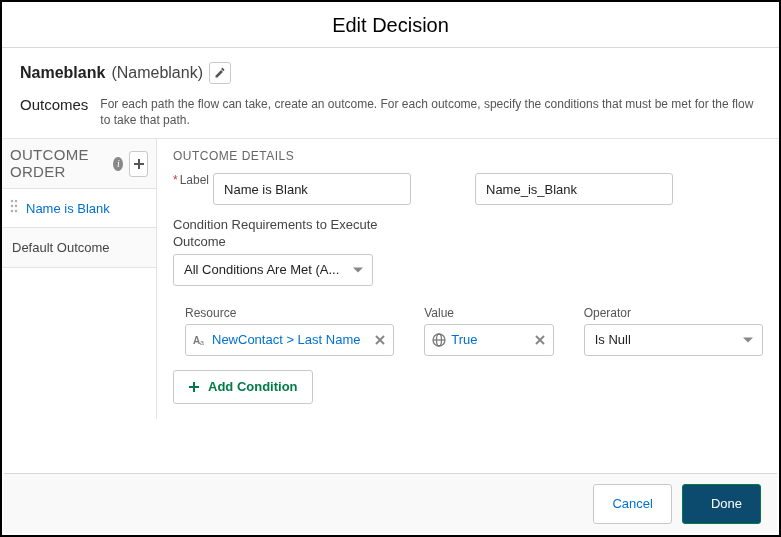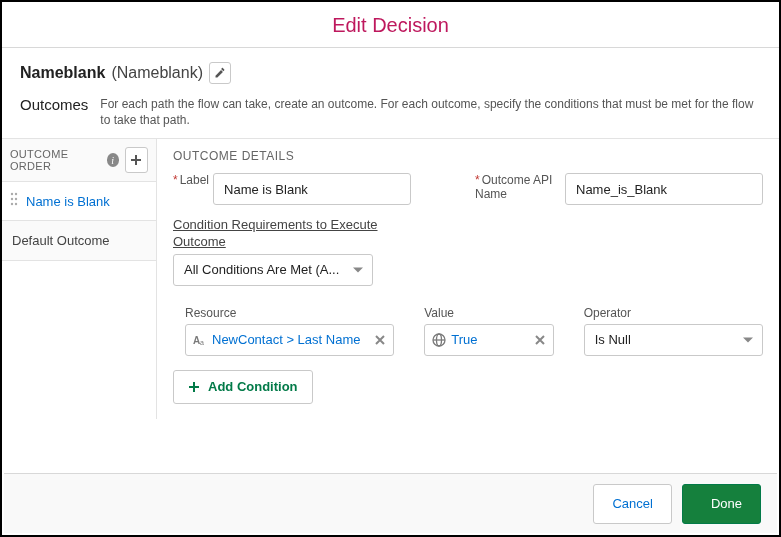--- a/index.html
+++ b/index.html
@@ -1,46 +1,46 @@
 <!DOCTYPE html>
 <html><head>
 <meta charset="utf-8">
 <style>
   * { box-sizing: border-box; margin: 0; padding: 0; font-family: -apple-system, BlinkMacSystemFont, "Segoe UI", Arial, sans-serif; }
   body { width: 781px; height: 537px; background: #fff; border: 2px solid #000; position: relative; overflow: hidden; }
   .header { text-align: center; padding: 12px 0 10px; border-bottom: 1px solid #d8d8d8; }
-  .header h1 { font-size: 20px; font-weight: 400; color: #be185d; }
+  .header h1 { font-size: 20px; font-weight: 400; color: #000000; }
   .name-row { padding: 14px 18px 8px; font-size: 16px; display: flex; align-items: center; gap: 6px; }
   .name-row .bold { font-weight: 700; color: #222; }
   .name-row .api { color: #444; }
   .edit-btn { width: 22px; height: 22px; border: 1px solid #c9c9c9; border-radius: 3px; display: inline-flex; align-items: center; justify-content: center; background: #fff; cursor: pointer; }
   .edit-btn svg { width: 12px; height: 12px; fill: #555; }
   .outcomes-row { padding: 4px 18px 10px; display: flex; gap: 12px; align-items: flex-start; }
   .outcomes-row .lbl { font-size: 15px; color: #222; font-weight: 400; flex-shrink: 0; }
   .outcomes-row .desc { font-size: 12px; color: #555; line-height: 1.35; }
   .body { display: flex; border-top: 1px solid #e3e3e3; height: 281px; }
   .sidebar { width: 155px; border-right: 1px solid #e3e3e3; display: flex; flex-direction: column; }
   .order-hdr { display: flex; align-items: center; gap: 6px; padding: 8px 8px; border-bottom: 1px solid #e3e3e3; background: #fafafa; }
-  .order-hdr .txt { font-size: 11px; color: #666; line-height: 1.1; letter-spacing: 0.3px; }
+  .order-hdr .txt { font-size: 15px; color: #666; line-height: 1.1; letter-spacing: 0.3px; }
   .info-dot { width: 14px; height: 14px; border-radius: 50%; background: #888; color: #fff; font-size: 10px; display: inline-flex; align-items: center; justify-content: center; font-style: italic; font-family: Georgia, serif; }
   .add-btn { width: 26px; height: 26px; border: 1px solid #c9c9c9; border-radius: 3px; background: #fff; display: inline-flex; align-items: center; justify-content: center; cursor: pointer; }
   .add-btn svg { width: 12px; height: 12px; stroke: #555; stroke-width: 2; }
   .outcome-item { display: flex; align-items: center; gap: 8px; padding: 10px 10px 10px 8px; border-bottom: 1px solid #e3e3e3; background: #fff; cursor: pointer; }
   .drag { color: #aaa; cursor: grab; }
   .drag svg { width: 8px; height: 14px; fill: #aaa; }
   .outcome-item .nm { font-size: 13px; color: #0070d2; line-height: 1.2; }
   .default-outcome { padding: 12px 10px; font-size: 13px; color: #444; background: #fafafa; border-bottom: 1px solid #e3e3e3; cursor: pointer; }
   .details { flex: 1; padding: 10px 16px 16px; overflow: auto; }
   .details-hdr { font-size: 12px; color: #666; letter-spacing: 0.5px; margin-bottom: 10px; }
   .field-row { display: flex; gap: 14px; margin-bottom: 12px; }
   .field { flex: 1; display: flex; gap: 4px; }
   .field label { font-size: 12px; color: #555; }
   .req { color: #c23934; margin-right: 2px; }
   .txt-input { height: 32px; border: 1px solid #c9c9c9; border-radius: 3px; padding: 0 10px; font-size: 13px; color: #222; background: #fff; }
-  .cond-label { font-size: 13px; color: #444; margin-bottom: 4px; max-width: 220px; line-height: 1.25; text-decoration: underline; }
+  .cond-label { font-size: 13px; color: #444; margin-bottom: 4px; max-width: 220px; line-height: 1.25; }
   .select-wrap { position: relative; width: 200px; margin-bottom: 20px; }
   .select-wrap.full { width: 100%; margin-bottom: 0; }
   .select { height: 32px; border: 1px solid #c9c9c9; border-radius: 3px; background: #fff; padding: 0 16px 0 10px; font-size: 13px; color: #222; display: flex; align-items: center; cursor: pointer; overflow: hidden; white-space: nowrap; }
   .select::after { content: ""; position: absolute; right: 10px; top: 50%; width: 0; height: 0; border-left: 5px solid transparent; border-right: 5px solid transparent; border-top: 5px solid #888; transform: translateY(-50%); pointer-events: none; }
   .cond-row { display: flex; gap: 30px; margin-bottom: 14px; padding-left: 12px; justify-content: space-between; }
   .cond-col { display: flex; flex-direction: column; gap: 4px; }
   .cond-col label { font-size: 12px; color: #555; }
   .cond-col.res { width: 210px; }
   .cond-col.op { width: 180px; }
   .cond-col.val { width: 130px; }
@@ -48,21 +48,21 @@
   .pill-box .ico { display: inline-flex; flex-shrink: 0; }
   .pill-box .ico svg { width: 16px; height: 16px; }
   .pill-box .val { font-size: 13px; color: #0070d2; flex: 1; overflow: hidden; white-space: nowrap; text-overflow: ellipsis; }
   .pill-box .rm { width: 14px; height: 14px; display: inline-flex; align-items: center; justify-content: center; cursor: pointer; color: #888; flex-shrink: 0; }
   .pill-box .rm svg { width: 10px; height: 10px; stroke: #888; stroke-width: 2; }
   .add-cond { display: inline-flex; align-items: center; gap: 8px; height: 34px; padding: 0 14px; border: 1px solid #c9c9c9; border-radius: 3px; background: #fff; font-size: 13px; color: #027a48; cursor: pointer; margin-left: 0; font-weight: bold; }
   .add-cond svg { width: 12px; height: 12px; stroke: #027a48; stroke-width: 2; }
   .footer { position: absolute; left: 2px; right: 2px; bottom: 2px; height: 60px; border-top: 1px solid #d8d8d8; background: #f9f9f9; display: flex; align-items: center; justify-content: flex-end; gap: 10px; padding: 0 16px; }
   .btn { height: 40px; padding: 0 18px; border-radius: 3px; font-size: 13px; cursor: pointer; border: 1px solid transparent; }
   .btn-neutral { background: #fff; border-color: #c9c9c9; color: #0070d2; }
-  .btn-brand { background: #15803d; border-color: #027a48; color: #fff; padding-left: 28px; }
+  .btn-brand { background: #0c4a6e; border-color: #027a48; color: #fff; padding-left: 28px; }
 </style>
 </head>
 <body>
 
 <div class="header">
   <h1>Edit Decision</h1>
 </div>
 
 <div class="name-row">
   <span class="bold">Nameblank</span>
@@ -110,21 +110,20 @@
 
   <div class="details">
     <div class="details-hdr">OUTCOME DETAILS</div>
 
     <div class="field-row">
       <div class="field">
         <label><span class="req">*</span><span>Label</span></label>
         <input class="txt-input" type="text" value="Name is Blank" style="">
       </div>
       <div class="field">
-        <label><span class="req">*</span><span>Outcome API Name</span></label>
         <input class="txt-input" type="text" value="Name_is_Blank" style="">
       </div>
     </div>
 
     <div class="cond-label">Condition Requirements to Execute Outcome</div>
     <div class="select-wrap">
       <div class="select">
           <span>All Conditions Are Met (A...</span>
         </div>
     </div>

